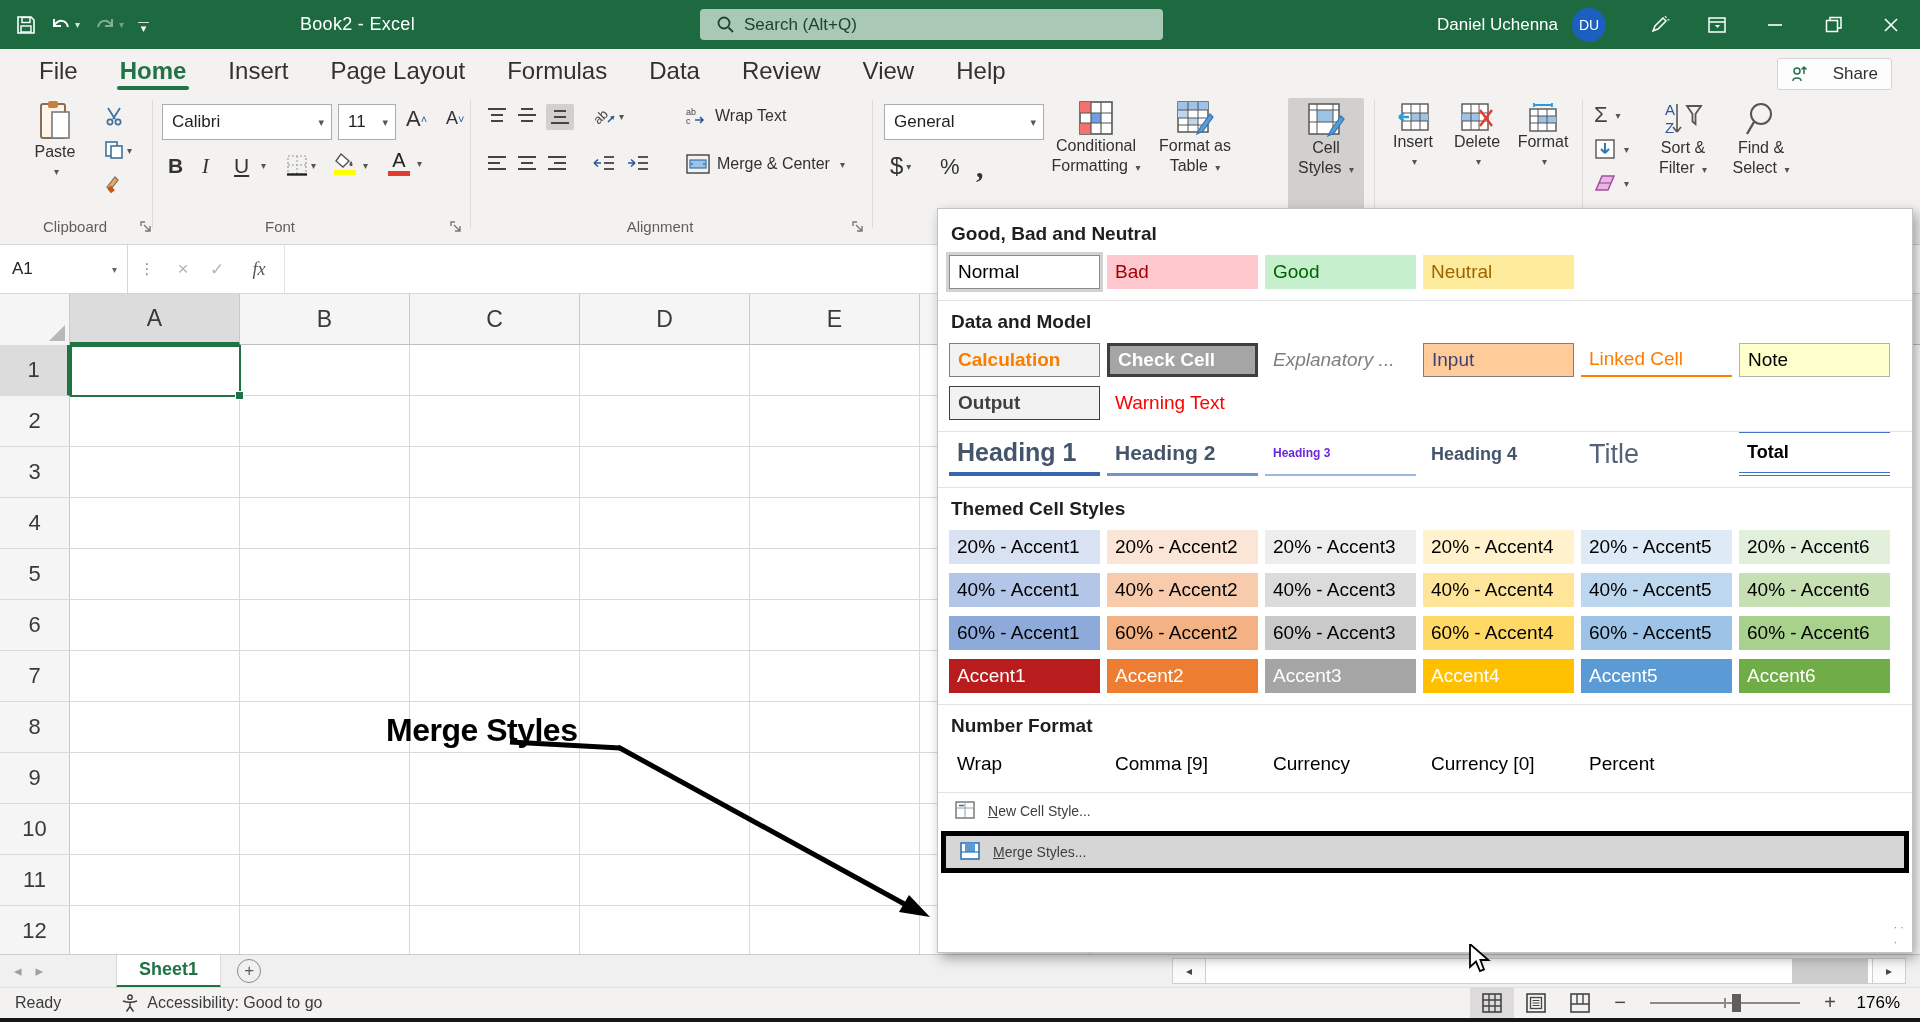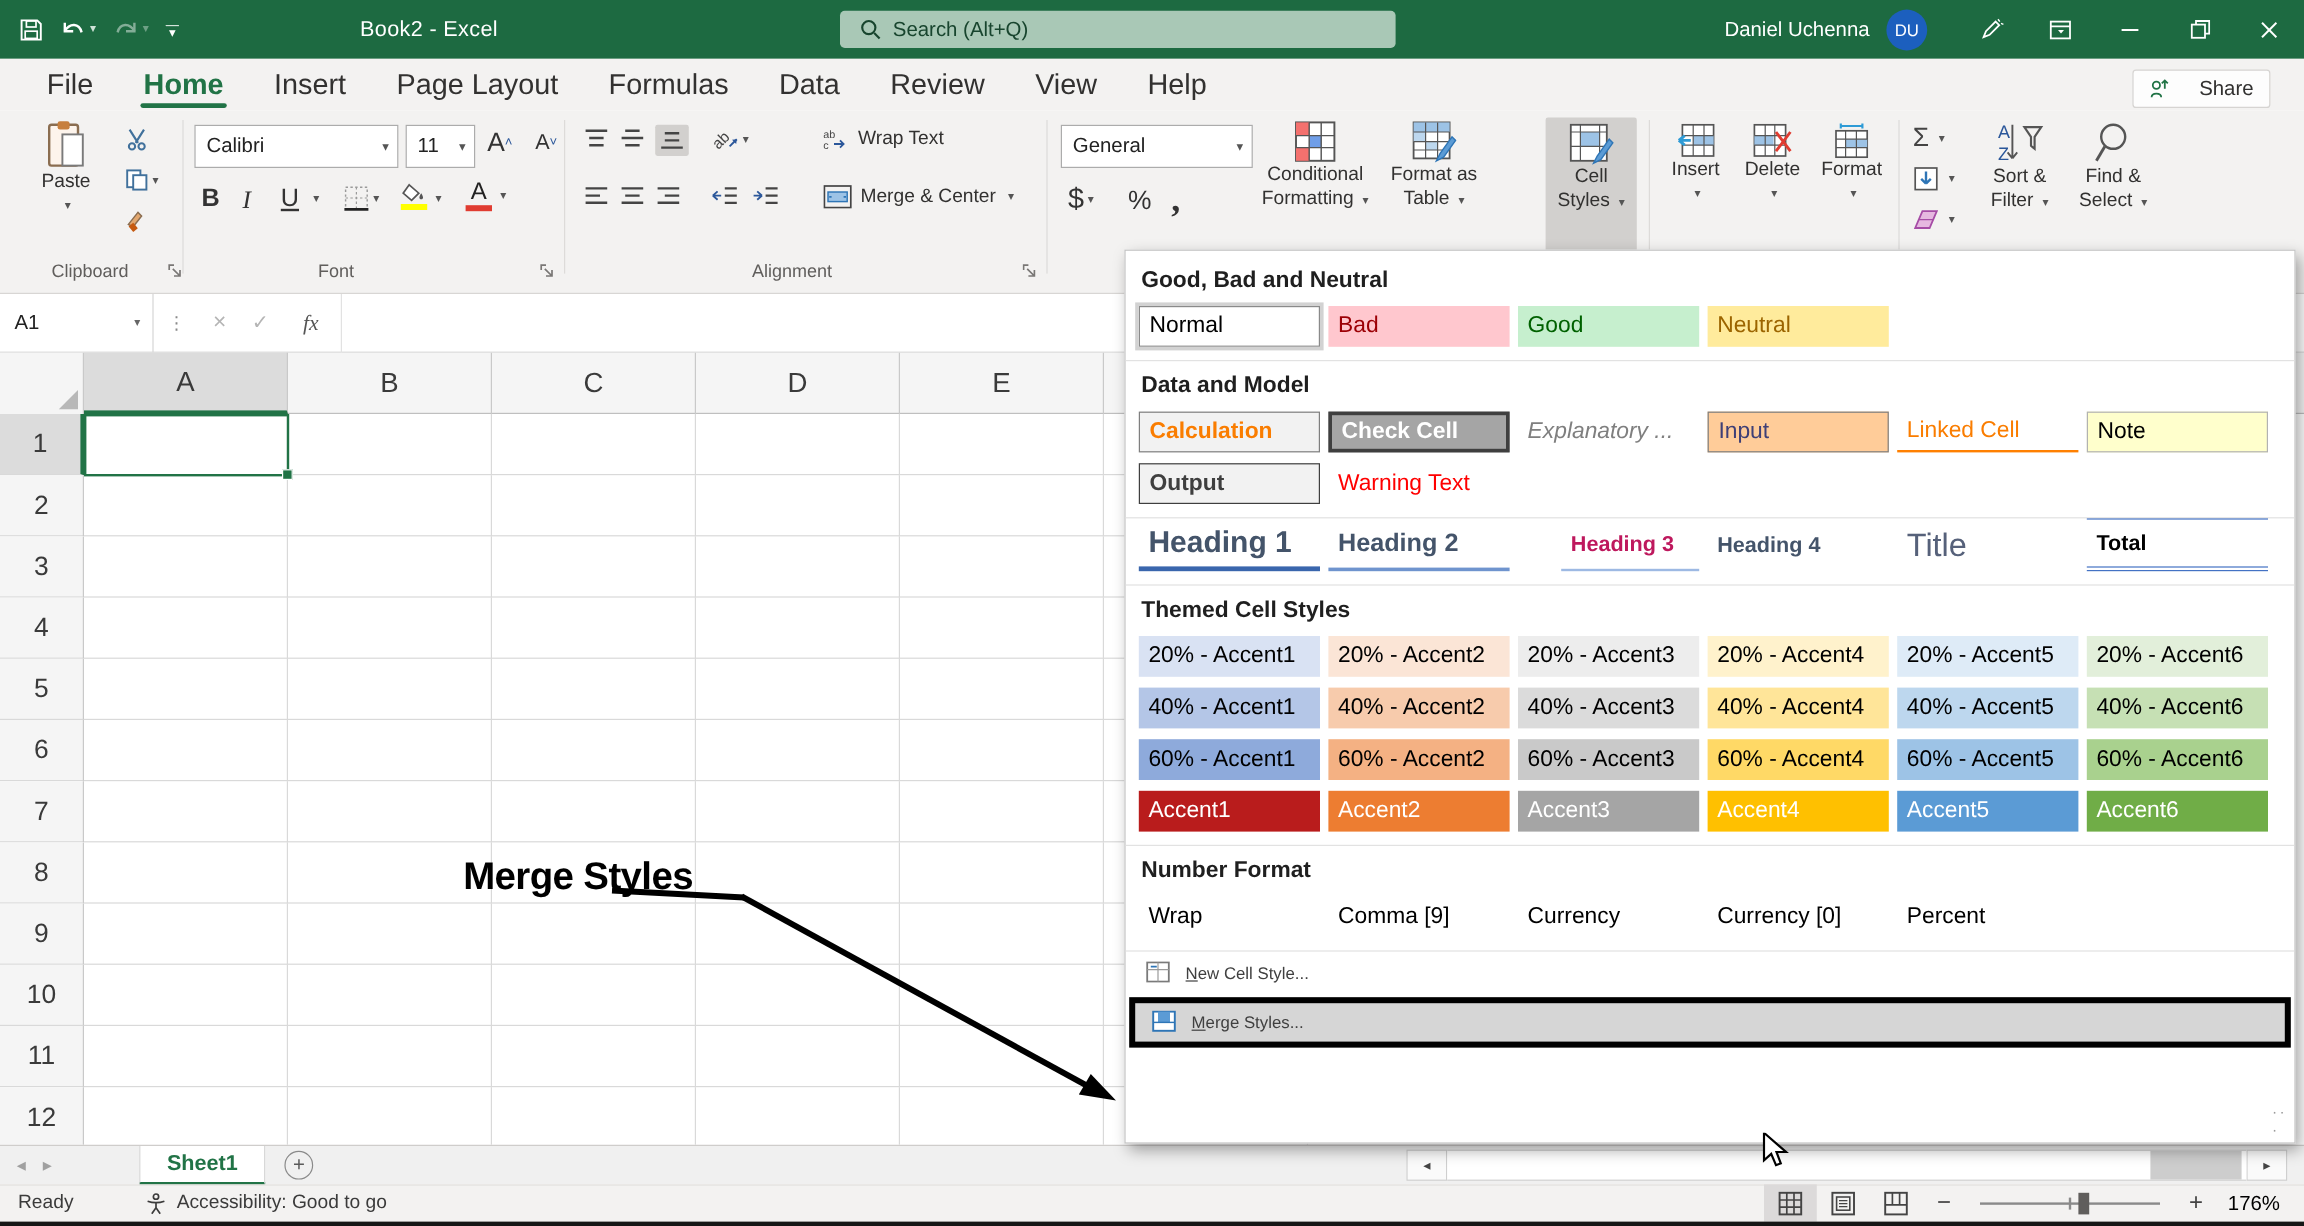--- a/index.html
+++ b/index.html
@@ -706,21 +706,21 @@
           <div class="chip" style="background: rgb(255, 255, 204); color: rgb(0, 0, 0); border: 1px solid rgb(178, 178, 178);">Note</div>
         </div>
         <div class="chiprow">
           <div class="chip" style="background: rgb(242, 242, 242); color: rgb(63, 63, 63); font-weight: bold; border: 1px solid rgb(63, 63, 63);">Output</div>
           <div class="chip" style="color: rgb(255, 0, 0);">Warning Text</div>
         </div>
         <div class="mdivider"></div>
         <div class="chiprow">
           <div class="chip" style="color: rgb(68, 84, 106); font-weight: bold; font-size: 25px; height: 44px; border-bottom: 4px solid rgb(58, 102, 173);">Heading 1</div>
           <div class="chip" style="color: rgb(68, 84, 106); font-weight: bold; font-size: 21px; height: 44px; border-bottom: 3px solid rgb(111, 148, 206);">Heading 2</div>
-          <div class="chip" style="color: #be185d; font-weight: bold; font-size: 18px; height: 44px; border-bottom: 2px solid rgb(157, 185, 227); margin-left: 36px;">Heading 3</div>
+          <div class="chip" style="color: #6d28d9; font-weight: bold; font-size: 12px; height: 44px; border-bottom: 2px solid rgb(157, 185, 227);">Heading 3</div>
           <div class="chip" style="color: rgb(68, 84, 106); font-weight: bold; font-size: 18px; height: 44px;">Heading 4</div>
           <div class="chip" style="color: rgb(86, 97, 122); font-size: 27px; height: 44px;">Title</div>
           <div class="chip" style="color: rgb(0, 0, 0); font-weight: bold; font-size: 18px; height: 44px; border-top: 1px solid rgb(68, 114, 196); border-bottom: 4px double rgb(68, 114, 196);">Total</div>
         </div>
         <div class="mdivider"></div>
         <div class="msec-title">Themed Cell Styles</div>
         <div class="chiprow">
           <div class="chip" style="background: rgb(217, 226, 243);">20% - Accent1</div>
           <div class="chip" style="background: rgb(251, 229, 214);">20% - Accent2</div>
           <div class="chip" style="background: rgb(237, 237, 237);">20% - Accent3</div>

